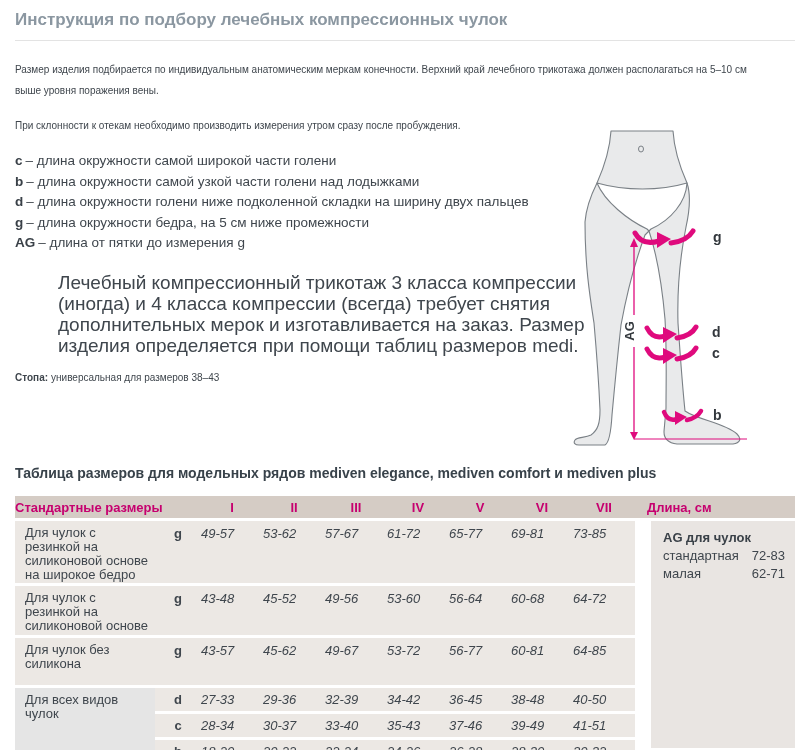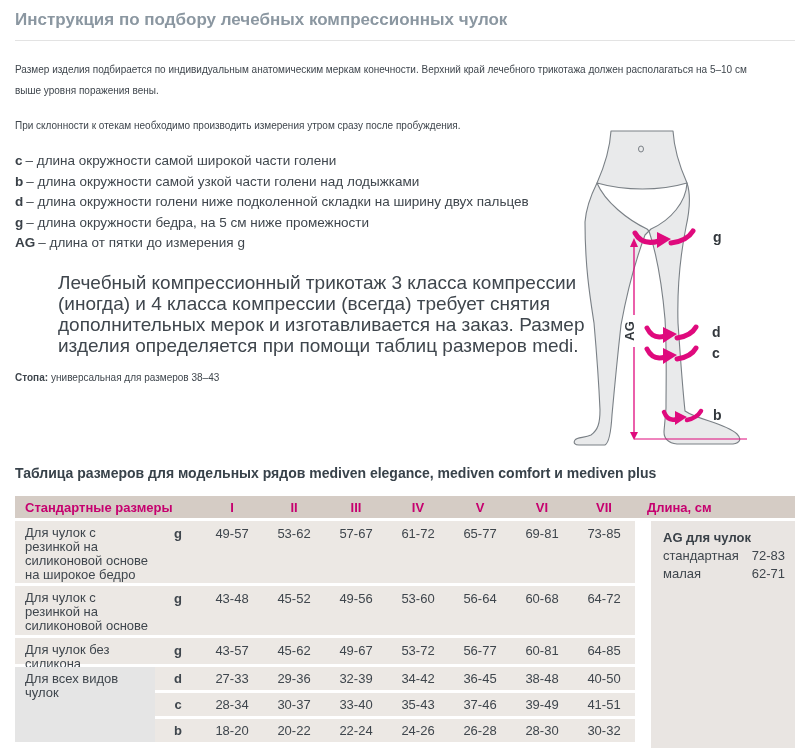--- a/index.html
+++ b/index.html
@@ -48,35 +48,35 @@
   .size-table { width: 780px; font-size: 13px; }
 
   .thead {
     display: flex;
     background: #d5ccc5;
     height: 22px;
     align-items: center;
     color: #c6006f;
     font-weight: bold;
   }
-  .thead .h-label { width: 186px; padding-left: 10px; }
+  .thead .h-label { width: 186px; }
   .thead .h-size  { width: 62px; text-align: center; }
   .thead .h-length{ width: 160px; padding-left: 12px; }
 
   .tbody { display: flex; margin-top: 3px; }
   .main-rows { width: 620px; }
 
   .t-row { display: flex; background: #ece8e4; margin-bottom: 3px; }
   .t-row:last-child { margin-bottom: 0; }
   .cell-label { width: 140px; padding: 5px 6px 5px 10px; line-height: 14px; }
   .cell-letter { width: 46px; text-align: center; padding-top: 5px; font-weight: bold; }
-  .cell-val { width: 62px; text-align: center; padding-top: 5px; }
+  .cell-val { width: 62px; text-align: left; padding-top: 5px; font-style: italic; }
   .row-1 { height: 62px; }
   .row-2 { height: 49px; }
-  .row-3 { height: 26px; }
+  .row-3 { height: 47px; }
 
   .group { display: flex; margin-bottom: 0; }
   .group .group-label {
     width: 140px; background: #e5e5e5;
     padding: 5px 6px 5px 10px; line-height: 14px;
     height: 75px;
   }
   .group .group-rows { width: 480px; }
   .group .g-row { display: flex; background: #ece8e4; height: 23px; margin-bottom: 3px; margin-left: 0; }
   .group .g-row:last-child { margin-bottom: 0; }

